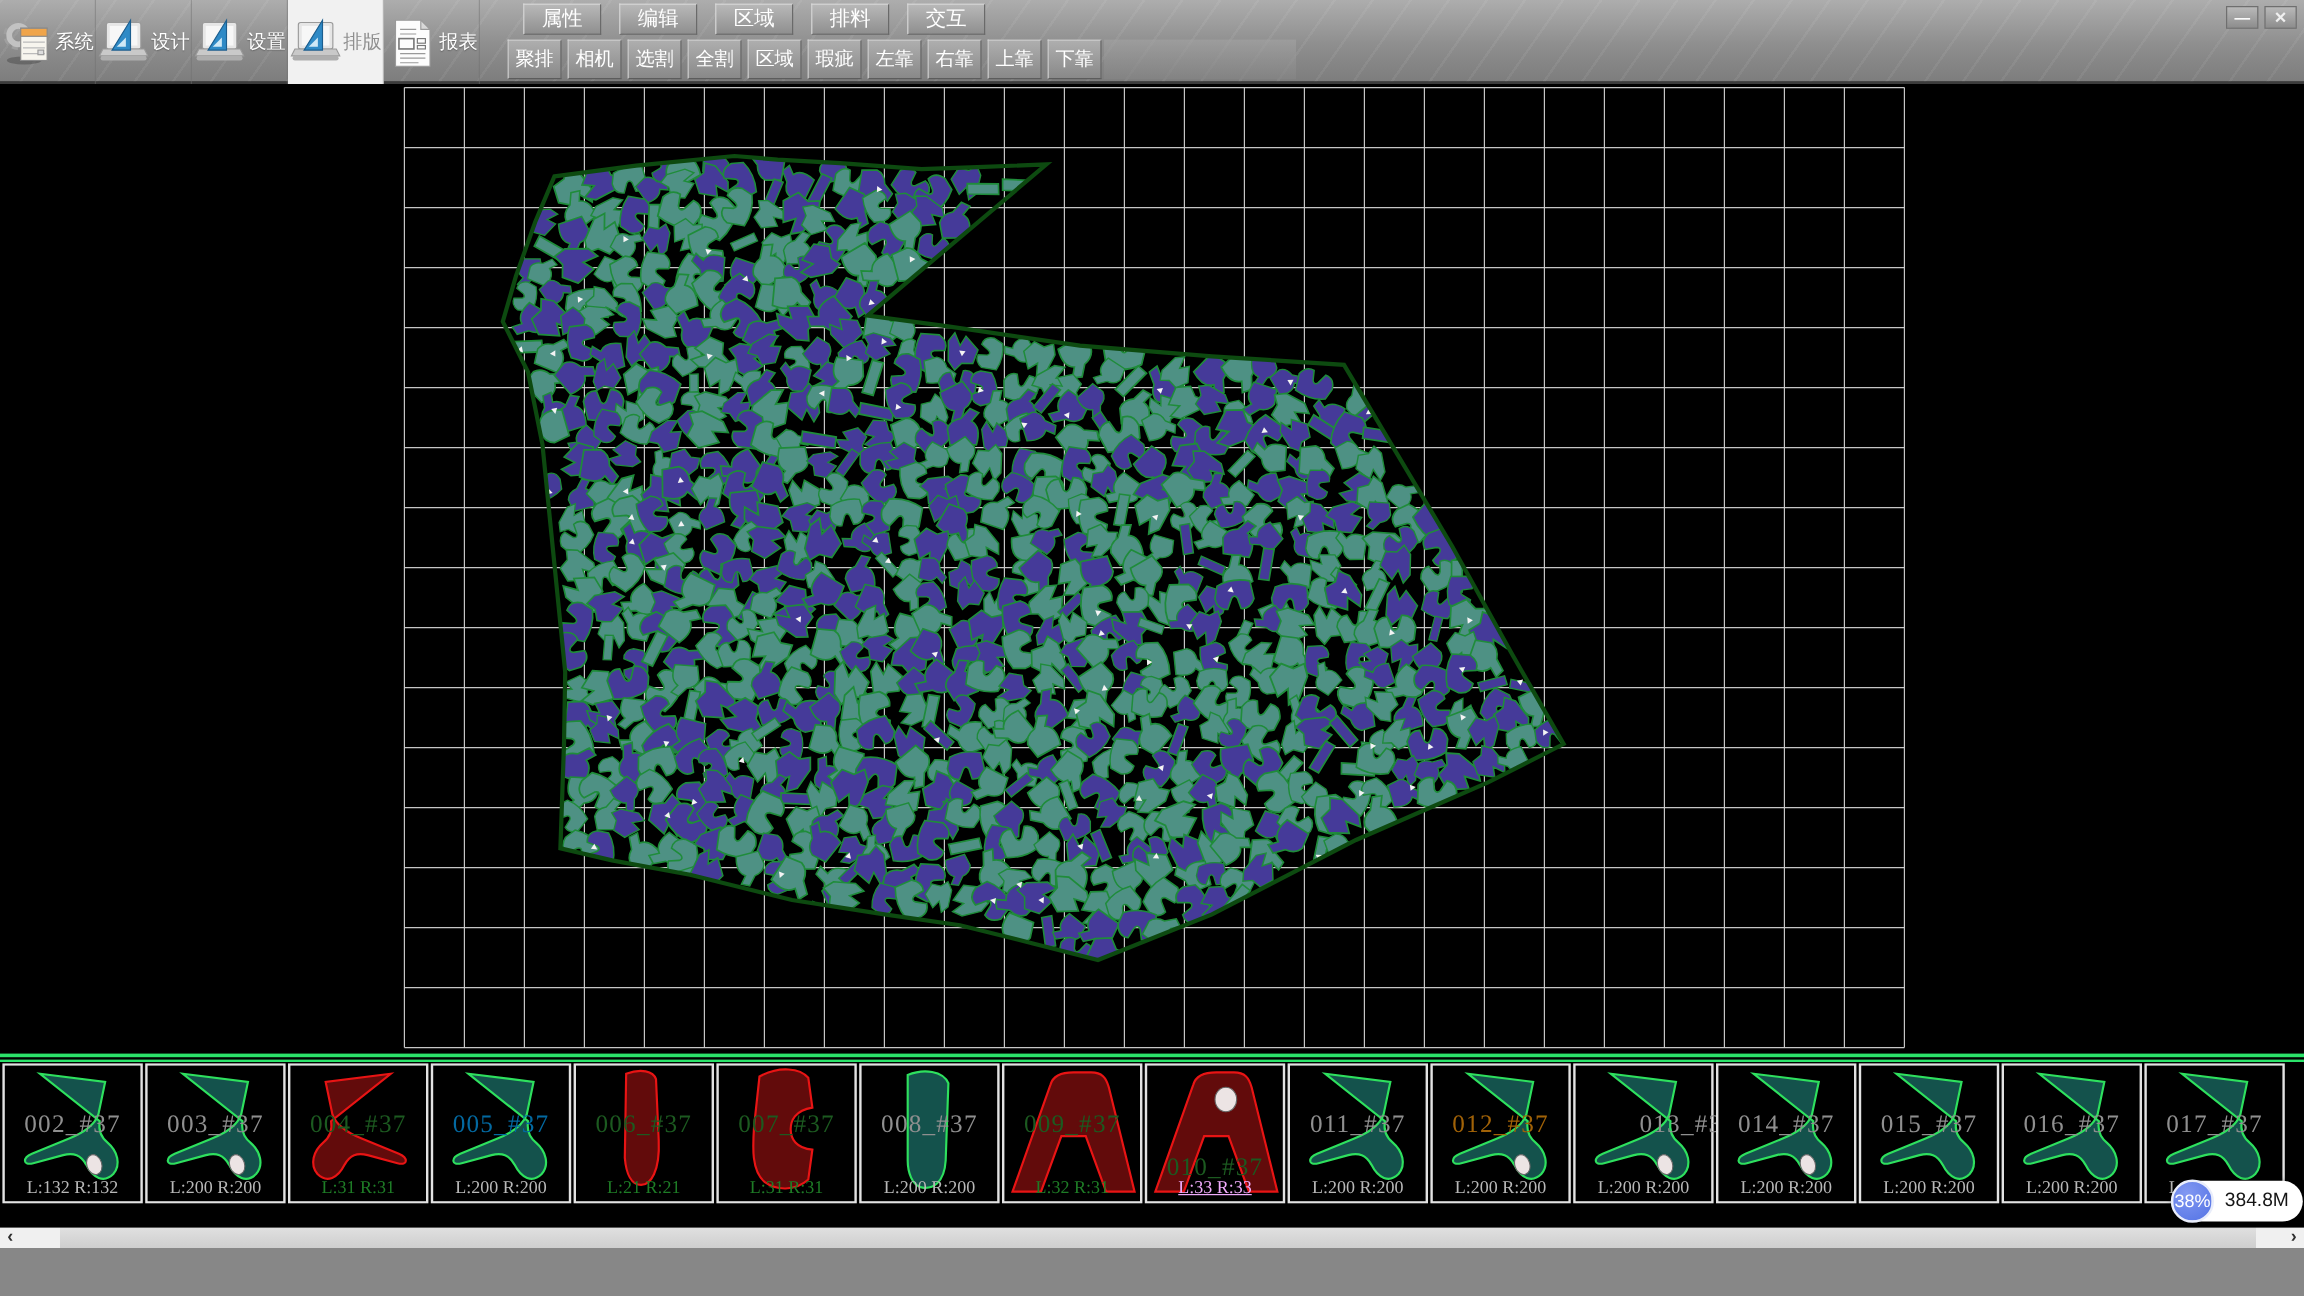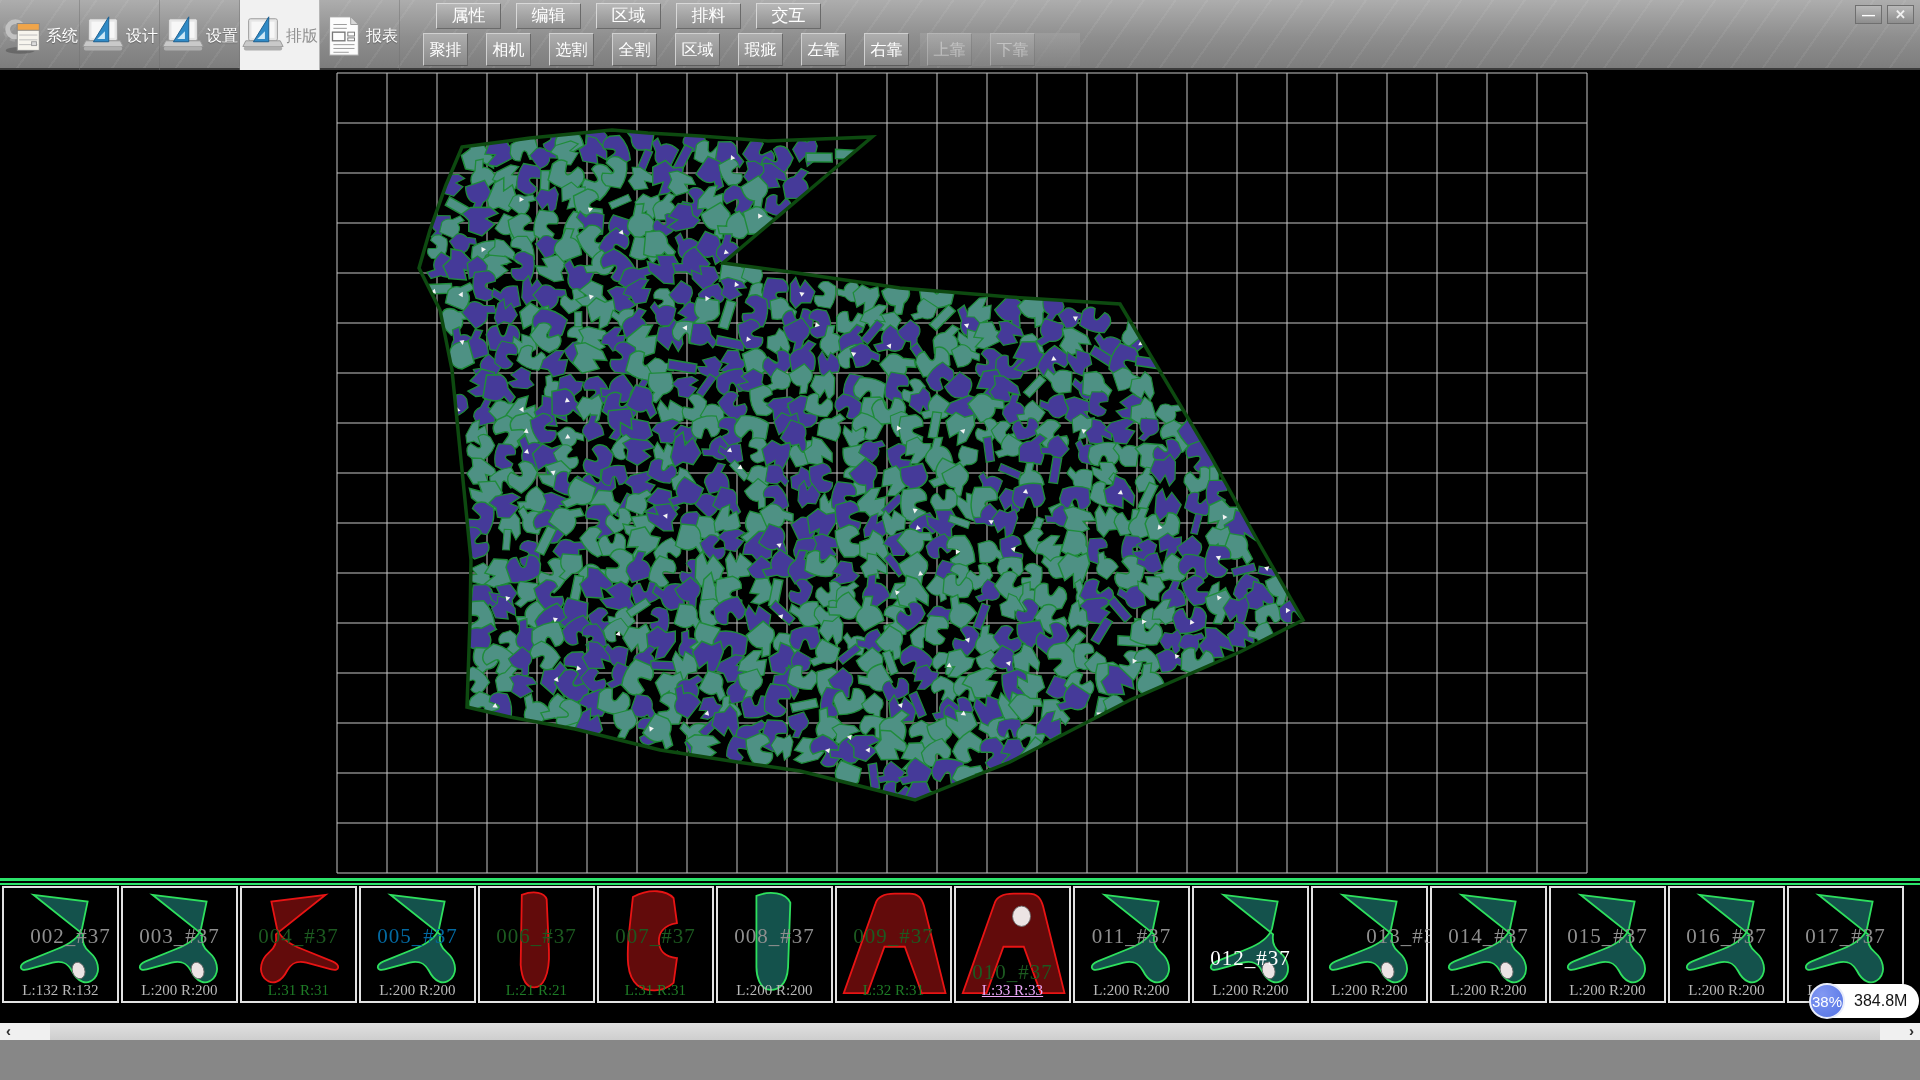--- a/index.html
+++ b/index.html
@@ -17,21 +17,21 @@
     padding-top:2px;box-sizing:border-box;border-right:1px solid rgba(110,110,110,0.45);cursor:default;}
   .tool-btn .icon{width:46px;height:46px;}
   .tool-btn .lbl{font-size:16px;color:#fff;line-height:18px;text-shadow:0 1px 1px rgba(0,0,0,0.3);}
   .tool-btn.selected{background:#f1f1f1;}
   .tool-btn.selected .lbl{color:#8f8f8f;text-shadow:none;}
 
   .menu-tabs{position:absolute;left:436px;top:3px;display:flex;gap:15px;}
   .menu-tab{width:65px;height:26px;line-height:24px;text-align:center;color:#fff;font-size:17px;
     background:linear-gradient(#b8b8b8,#8f8f8f);border:1px solid;
     border-color:#d8d8d8 #6a6a6a #6a6a6a #d8d8d8;box-sizing:border-box;cursor:default;}
-  .action-row{position:absolute;left:423px;top:33px;display:flex;gap:18px;}
+  .action-row{position:absolute;left:423px;top:33px;display:flex;gap:5px;}
   .action-btn{width:45px;height:33px;line-height:31px;text-align:center;color:#fff;font-size:16px;
     background:linear-gradient(#aeaeae,#898989);border:1px solid;
     border-color:#d0d0d0 #696969 #5c5c5c #d0d0d0;box-sizing:border-box;cursor:default;}
   .action-tail{position:absolute;left:920px;top:33px;width:160px;height:33px;
     background:linear-gradient(#a4a4a4,#868686);opacity:.6;}
 
   .win-btn{position:absolute;top:5px;width:27px;height:19px;text-align:center;line-height:17px;
     font-weight:bold;font-size:13px;background:linear-gradient(#b9b9b9,#8d8d8d);
     border:1px solid #6f6f6f;box-sizing:border-box;color:#fff;cursor:default;}
   .win-btn.minimize{left:1855px;}
@@ -1043,21 +1043,21 @@
   </div>
 
   <div class="strip">
     <div class="strip-line"></div>
     <div class="cells">
         <div class="thumb-cell">
           <svg viewBox="0 0 100 100" preserveAspectRatio="xMidYMid meet" style="position:absolute;left:0;top:0;width:100%;height:100%;">
             <path d="M26,6 L74,12 L69,36 C66,45 57,50 47,54 L20,65 C13,68 13,74 21,72 L43,66 C51,64 56,66 60,73 C65,83 73,87 80,80 C86,73 83,63 76,57 C71,53 69,47 70,41 Z" fill="#14524c" stroke="#2ee05e" stroke-width="1.6"></path>
             <ellipse cx="66" cy="73" rx="5.5" ry="7.5" transform="rotate(-18 66 73)" fill="#ece4e4" stroke="#666" stroke-width="0.8"></ellipse>
           </svg>
-          <div class="t-num" style="color: rgb(143, 143, 143); padding-left: 10px;">002_#37</div>
+          <div class="t-num" style="color: rgb(143, 143, 143);">002_#37</div>
           <div class="t-lr" style="color: rgb(184, 184, 184);">L:132 R:132</div>
         </div>
         <div class="thumb-cell">
           <svg viewBox="0 0 100 100" preserveAspectRatio="xMidYMid meet" style="position:absolute;left:0;top:0;width:100%;height:100%;">
             <path d="M26,6 L74,12 L69,36 C66,45 57,50 47,54 L20,65 C13,68 13,74 21,72 L43,66 C51,64 56,66 60,73 C65,83 73,87 80,80 C86,73 83,63 76,57 C71,53 69,47 70,41 Z" fill="#14524c" stroke="#2ee05e" stroke-width="1.6"></path>
             <ellipse cx="66" cy="73" rx="5.5" ry="7.5" transform="rotate(-18 66 73)" fill="#ece4e4" stroke="#666" stroke-width="0.8"></ellipse>
           </svg>
           <div class="t-num" style="color: rgb(143, 143, 143);">003_#37</div>
           <div class="t-lr" style="color: rgb(184, 184, 184);">L:200 R:200</div>
         </div>
@@ -1118,21 +1118,21 @@
             <path d="M26,6 L74,12 L69,36 C66,45 57,50 47,54 L20,65 C13,68 13,74 21,72 L43,66 C51,64 56,66 60,73 C65,83 73,87 80,80 C86,73 83,63 76,57 C71,53 69,47 70,41 Z" fill="#14524c" stroke="#2ee05e" stroke-width="1.6"></path>
           </svg>
           <div class="t-num" style="color: rgb(143, 143, 143);">011_#37</div>
           <div class="t-lr" style="color: rgb(184, 184, 184);">L:200 R:200</div>
         </div>
         <div class="thumb-cell">
           <svg viewBox="0 0 100 100" preserveAspectRatio="xMidYMid meet" style="position:absolute;left:0;top:0;width:100%;height:100%;">
             <path d="M26,6 L74,12 L69,36 C66,45 57,50 47,54 L20,65 C13,68 13,74 21,72 L43,66 C51,64 56,66 60,73 C65,83 73,87 80,80 C86,73 83,63 76,57 C71,53 69,47 70,41 Z" fill="#14524c" stroke="#2ee05e" stroke-width="1.6"></path>
             <ellipse cx="66" cy="73" rx="5.5" ry="7.5" transform="rotate(-18 66 73)" fill="#ece4e4" stroke="#666" stroke-width="0.8"></ellipse>
           </svg>
-          <div class="t-num" style="color: #ffffff; margin-top: 22px;">012_#37</div>
+          <div class="t-num" style="color: #a16207;">012_#37</div>
           <div class="t-lr" style="color: rgb(184, 184, 184);">L:200 R:200</div>
         </div>
         <div class="thumb-cell">
           <svg viewBox="0 0 100 100" preserveAspectRatio="xMidYMid meet" style="position:absolute;left:0;top:0;width:100%;height:100%;">
             <path d="M26,6 L74,12 L69,36 C66,45 57,50 47,54 L20,65 C13,68 13,74 21,72 L43,66 C51,64 56,66 60,73 C65,83 73,87 80,80 C86,73 83,63 76,57 C71,53 69,47 70,41 Z" fill="#14524c" stroke="#2ee05e" stroke-width="1.6"></path>
             <ellipse cx="66" cy="73" rx="5.5" ry="7.5" transform="rotate(-18 66 73)" fill="#ece4e4" stroke="#666" stroke-width="0.8"></ellipse>
           </svg>
           <div class="t-num" style="color: rgb(143, 143, 143); padding-left: 37px;">013_#37</div>
           <div class="t-lr" style="color: rgb(184, 184, 184);">L:200 R:200</div>
         </div>

